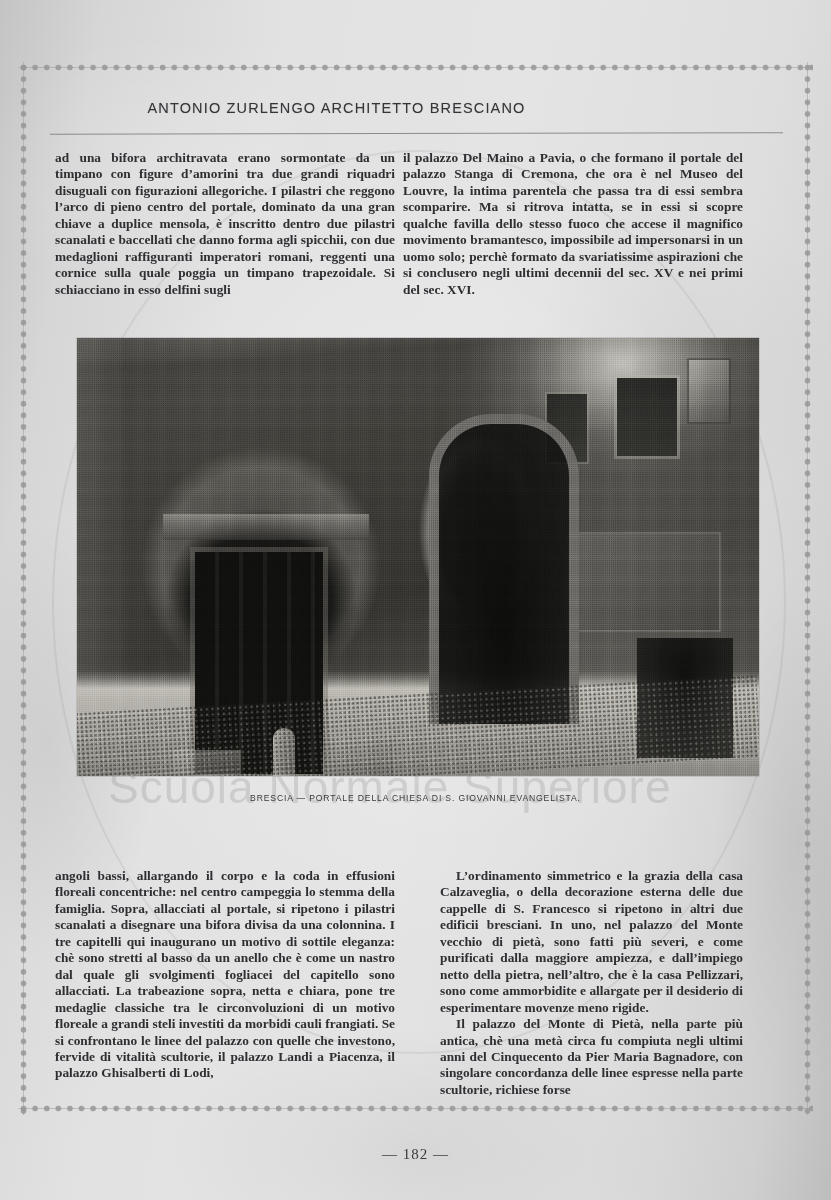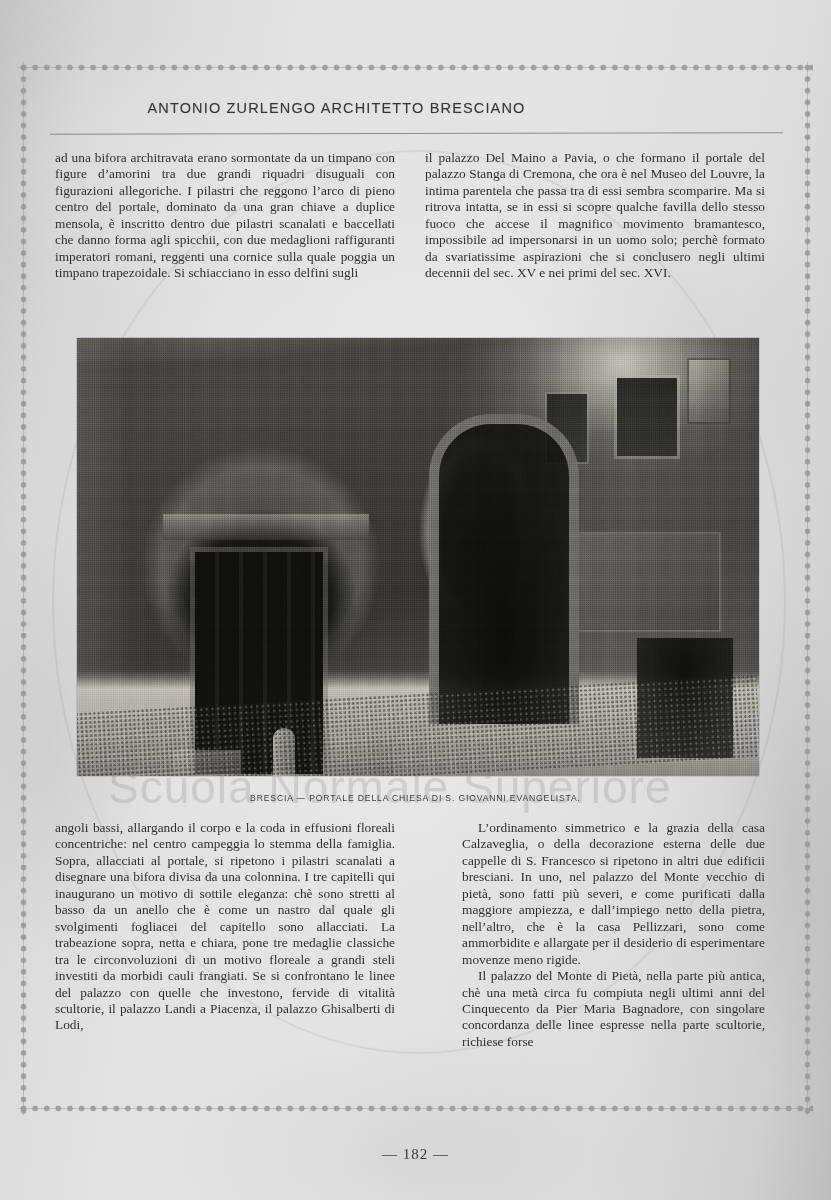--- a/index.html
+++ b/index.html
@@ -108,37 +108,38 @@
     height: 0;
     border-top: 1.1px solid #7d7d80;
     transform: rotate(-0.12deg);
     opacity: 0.85;
   }
 
   
   .cols {
     position: absolute;
     display: flex;
-    gap: 30px;
+    gap: 8px;
+    font-weight: bold;
   }
   .col {
     width: 340px;
     font-size: 13.35px;
     line-height: 16.45px;
     text-align: justify;
     text-justify: inter-word;
     color: #2f2f33;
     -webkit-hyphens: none;
     hyphens: none;
   }
   .col p { margin: 0; }
   .col p.ind { text-indent: 16px; margin-left: 37px; }
 
   #block-top    { left: 55px; top: 150px;  }
-  #block-bottom { left: 55px; top: 820px;  }
+  #block-bottom { left: 55px; top: 868px;  }
 
   
   #figure {
     position: absolute;
     left: 77px;
     top: 338px;
     width: 682px;
     height: 438px;
     overflow: hidden;
     background: #2a2a28;

